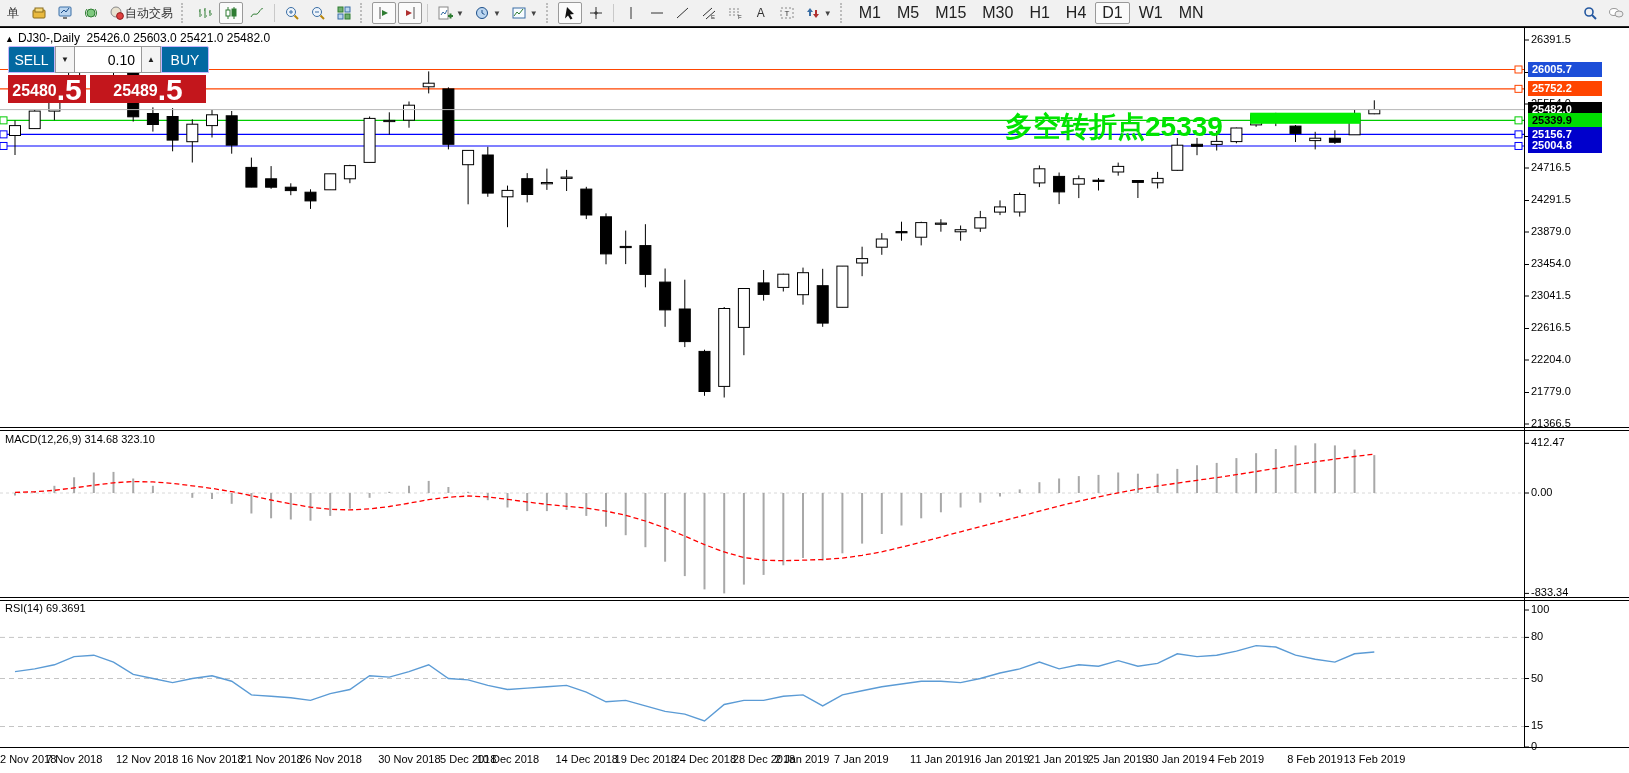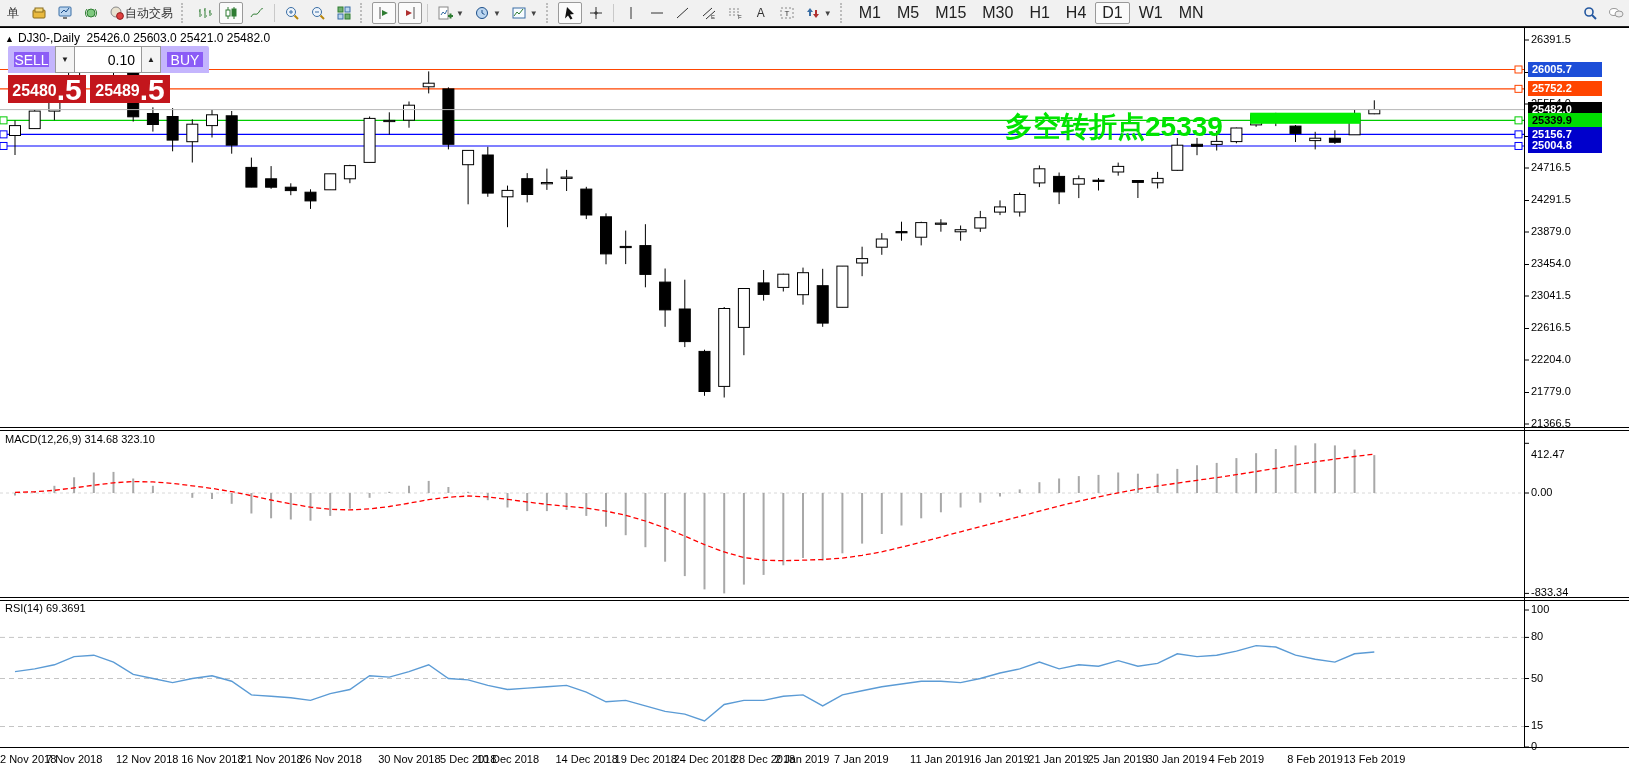--- a/index.html
+++ b/index.html
@@ -24,34 +24,34 @@
   #chart-title{left:5px;top:4px;font-size:12px;}
   #chart-title .tri{font-size:9px;margin-right:4px;}
   .ind-label{font-size:11px;color:#000;}
   .tick{position:absolute;left:1531px;font-size:11px;color:#000;}
   .pbox{position:absolute;left:1528px;width:74px;height:15px;font-size:11px;line-height:15px;
         padding-left:4px;box-sizing:border-box;font-weight:bold;}
   .dlabel{position:absolute;top:726px;font-size:11px;color:#000;}
   
   #trade-panel{position:absolute;left:8px;top:19px;width:205px;}
   #tp-row1{display:flex;height:27px;}
-  .tp-btn{background:#8b5cf6;color:#fff;font-size:14px;border:6px solid #c4b5fd;
+  .tp-btn{background:#0369a1;color:#fff;font-size:14px;border:1px solid #c4b5fd;
           display:flex;align-items:center;justify-content:center;box-sizing:border-box;}
   #sell-btn{width:47px;border-radius:2px 0 0 0;}
   #buy-btn{width:48px;border-radius:0 2px 0 0;}
   .vol-step{width:20px;background:#f4f4f4;border:1px solid #9a9a9a;font-size:8px;color:#222;
             display:flex;align-items:center;justify-content:center;box-sizing:border-box;}
   #vol-box{width:66px;background:#fff;border-top:1px solid #9a9a9a;border-bottom:1px solid #9a9a9a;
            font-size:14px;color:#000;display:flex;align-items:center;justify-content:flex-end;
            padding-right:6px;box-sizing:border-box;}
   #tp-row2{display:flex;margin-top:2px;height:28px;}
   .tp-price{background:#c3161c;color:#fff;display:flex;align-items:flex-end;justify-content:center;
             font-weight:bold;box-sizing:border-box;}
   #sell-price{width:78px;margin-right:4px;}
-  #buy-price{width:80px;}
+  #buy-price{width:116px;}
   .p-int{font-size:16px;line-height:24px;}
   .p-frac{font-size:30px;line-height:27px;}
 </style>
 </head>
 <body>
 
 <div id="root">
   <div id="toolbar">
       <div class="tbtn">
         <span>单</span>
@@ -575,21 +575,21 @@
         <div class="tick" style="top: 294.478px;">22616.5</div>
         <div class="tick" style="top: 326px;">22204.0</div>
         <div class="tick" style="top: 358.478px;">21779.0</div>
         <div class="tick" style="top: 390px;">21366.5</div>
         <div class="pbox" style="top: 34.982px; background: #1d4ed8; color: rgb(255, 255, 255);">26005.7</div>
         <div class="pbox" style="top: 54.354px; background: rgb(255, 69, 0); color: rgb(255, 255, 255);">25752.2</div>
         <div class="pbox" style="top: 75.0021px; background: rgb(0, 0, 0); color: rgb(255, 255, 255);">25482.0</div>
         <div class="pbox" style="top: 85.8611px; background: rgb(0, 221, 0); color: rgb(0, 0, 0);">25339.9</div>
         <div class="pbox" style="top: 99.8608px; background: rgb(0, 0, 204); color: rgb(255, 255, 255);">25156.7</div>
         <div class="pbox" style="top: 111.469px; background: rgb(0, 0, 204); color: rgb(255, 255, 255);">25004.8</div>
-        <div class="tick" style="top: 409.297px; margin-top: 12px;">412.47</div>
+        <div class="tick" style="top: 409.297px;">412.47</div>
         <div class="tick" style="top: 459px;">0.00</div>
         <div class="tick" style="top: 559.417px;">-833.34</div>
         <div class="tick" style="top: 576px;">100</div>
         <div class="tick" style="top: 603.4px;">80</div>
         <div class="tick" style="top: 644.5px;">50</div>
         <div class="tick" style="top: 692.45px;">15</div>
         <div class="tick" style="top: 713px;">0</div>
       </div>
     <div id="daxis">
         <div class="dlabel" style="left: 0px;">2 Nov 2018</div>

